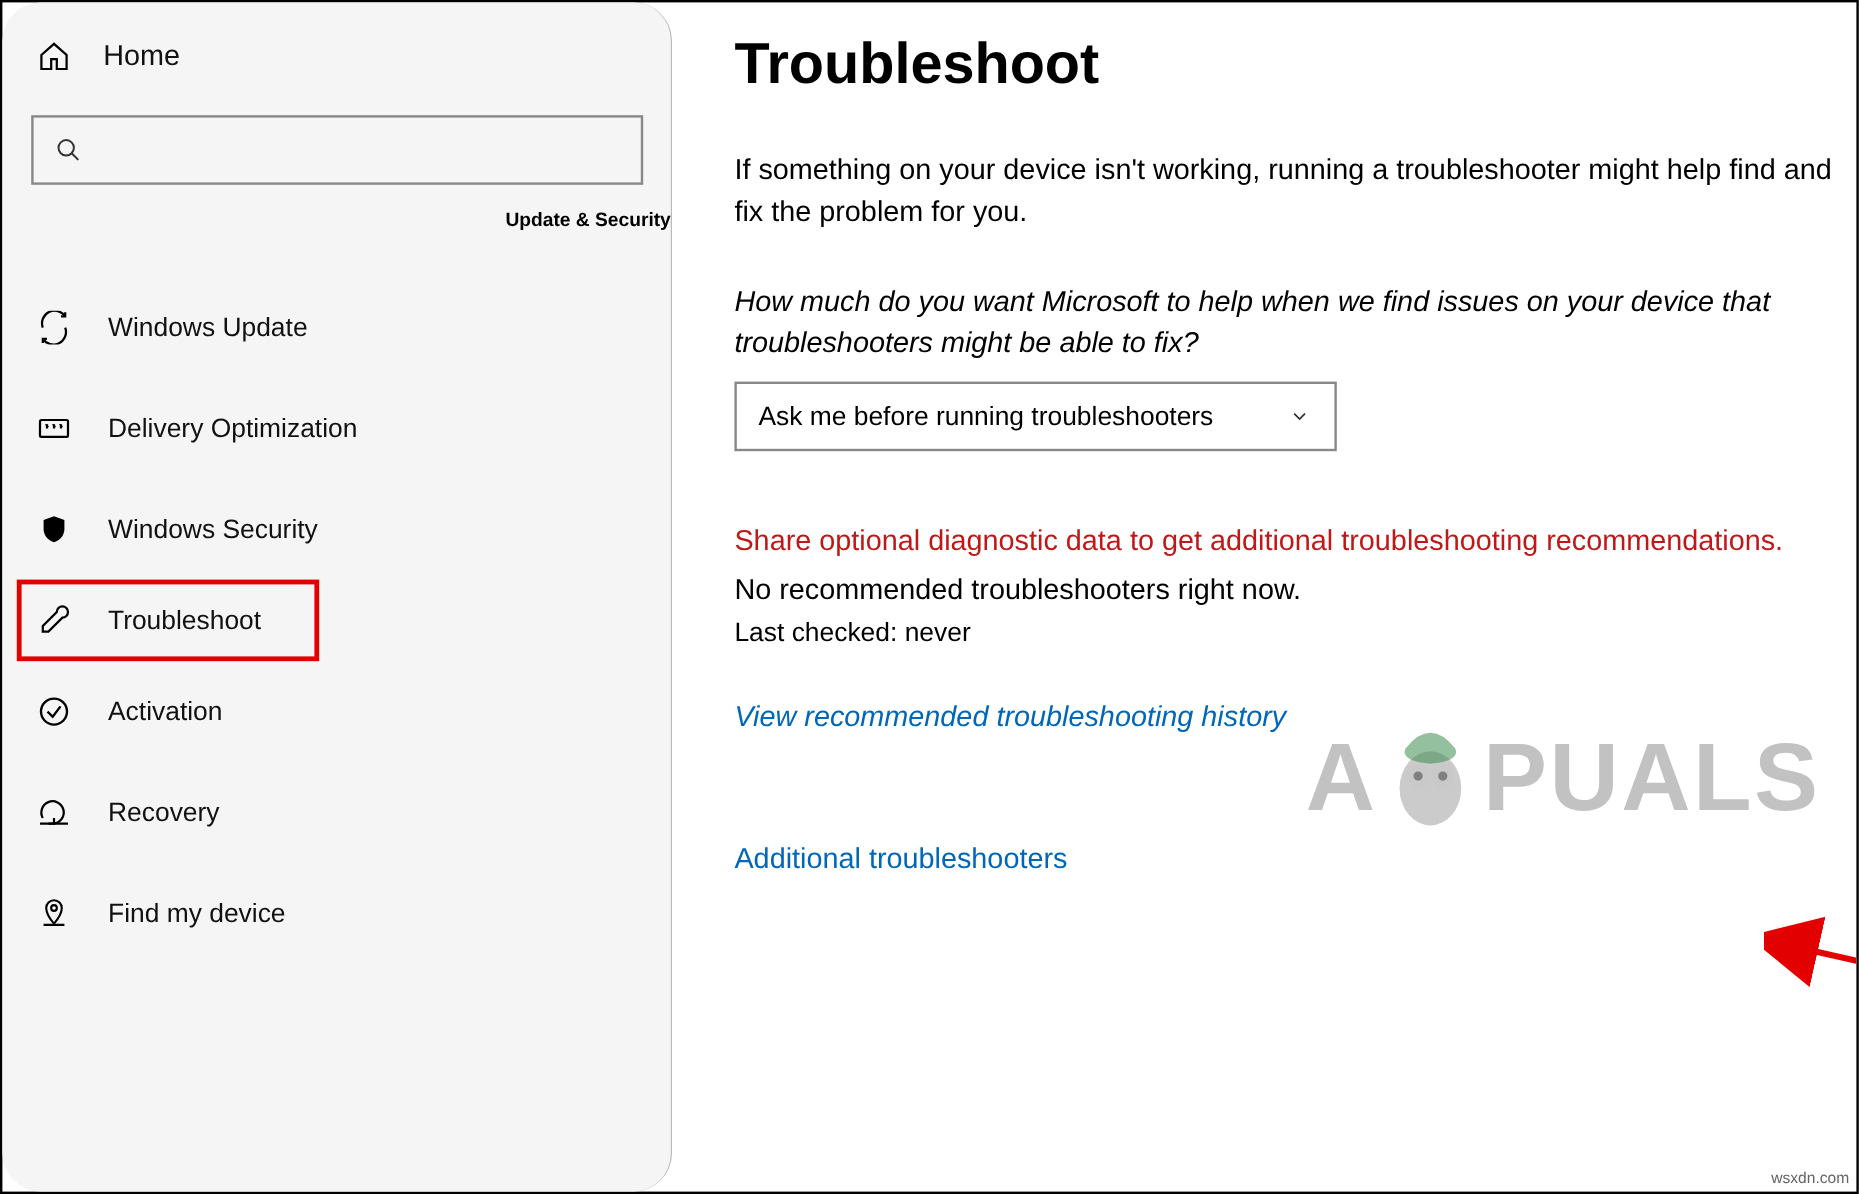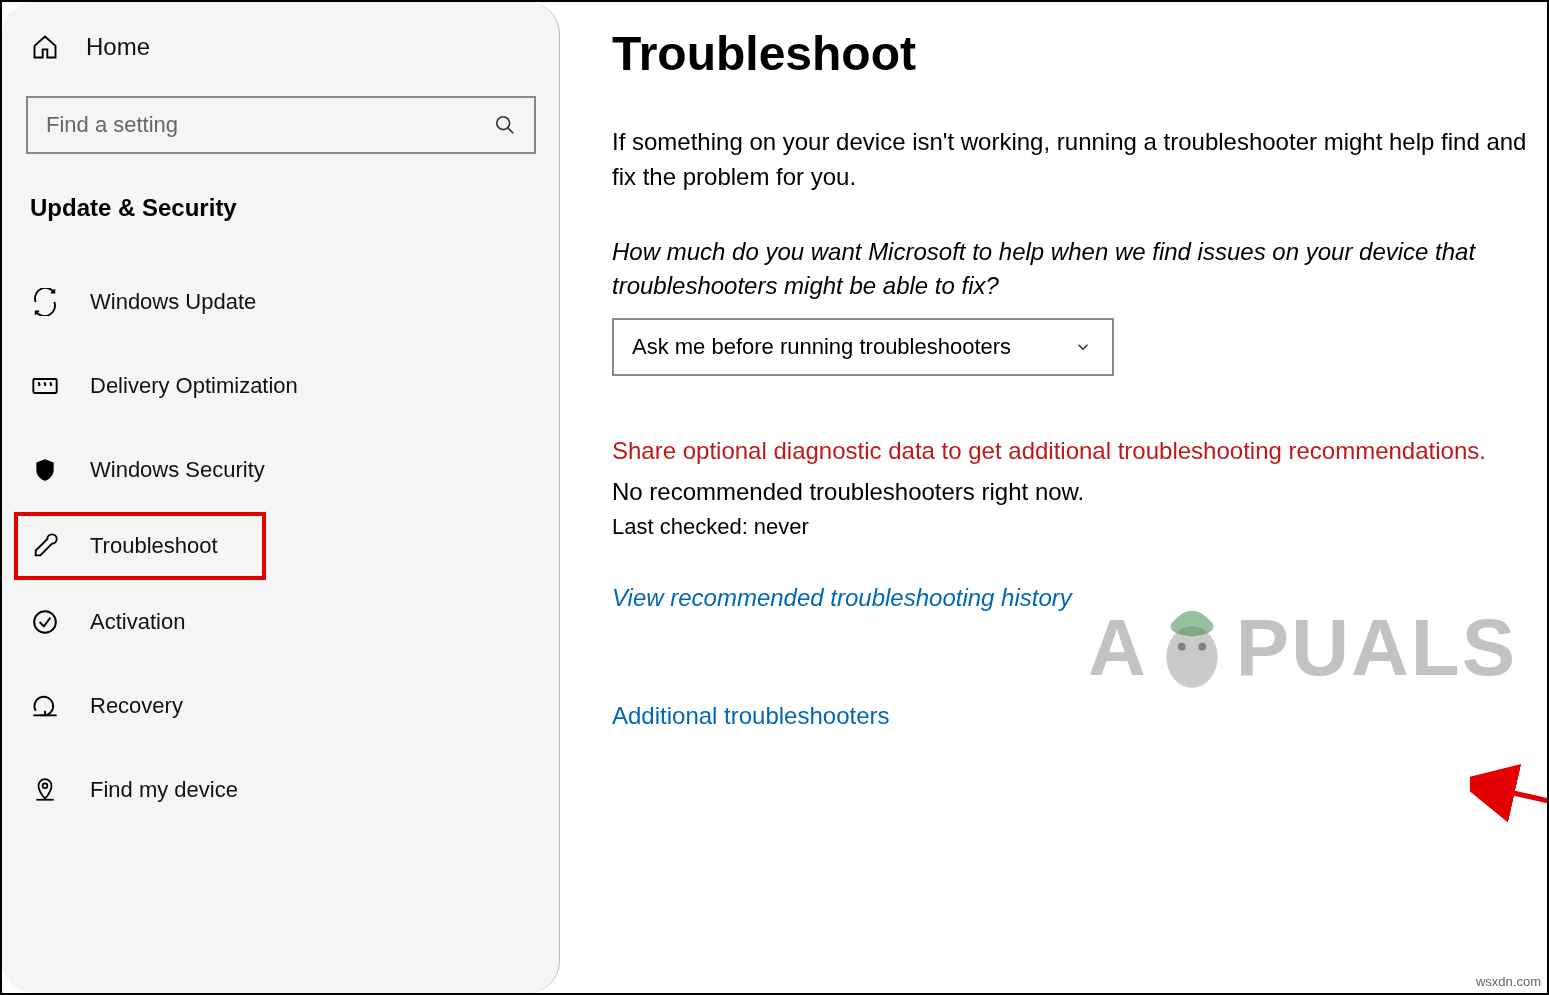--- a/index.html
+++ b/index.html
@@ -51,24 +51,25 @@
       flex: 1;
       border: none;
       background: transparent;
       font-size: 22px;
       color: #555;
       outline: none;
     }
     .search input::placeholder { color: #666; }
     .search .s-icon { width:22px;height:22px; display:flex;align-items:center;justify-content:center;}
     .category {
-      font-size: 24px;
+      font-size: 16px;
       font-weight: 600;
-      padding: 40px 0 28px 28px;
-      color:#000;
+      padding: 21px 0 28px 28px;
+      color:#000;
+      text-align:right;
     }
     .nav-list { padding-top: 10px; }
     .nav-item {
       display: flex;
       align-items: center;
       gap: 30px;
       padding: 0 0 0 28px;
       height: 84px;
       cursor: pointer;
       font-size: 22px;
@@ -203,21 +204,20 @@
       <span class="icon">
         <svg viewBox="0 0 24 24" width="28" height="28" fill="none" stroke="#000" stroke-width="1.6">
           <path d="M3 11 L12 3 L21 11 V21 H14 V14 H10 V21 H3 Z"></path>
         </svg>
       </span>
       <span class="label">Home</span>
     </div>
 
     <div class="search-wrap">
       <div class="search">
-        <input type="text" placeholder="Find a setting" style="">
         <span class="s-icon">
           <svg viewBox="0 0 24 24" width="22" height="22" fill="none" stroke="#333" stroke-width="1.8">
             <circle cx="10" cy="10" r="7"></circle>
               <line x1="15" y1="15" x2="21" y2="21"></line>
           </svg>
         </span>
       </div>
     </div>
 
     <div class="category">Update &amp; Security</div>

